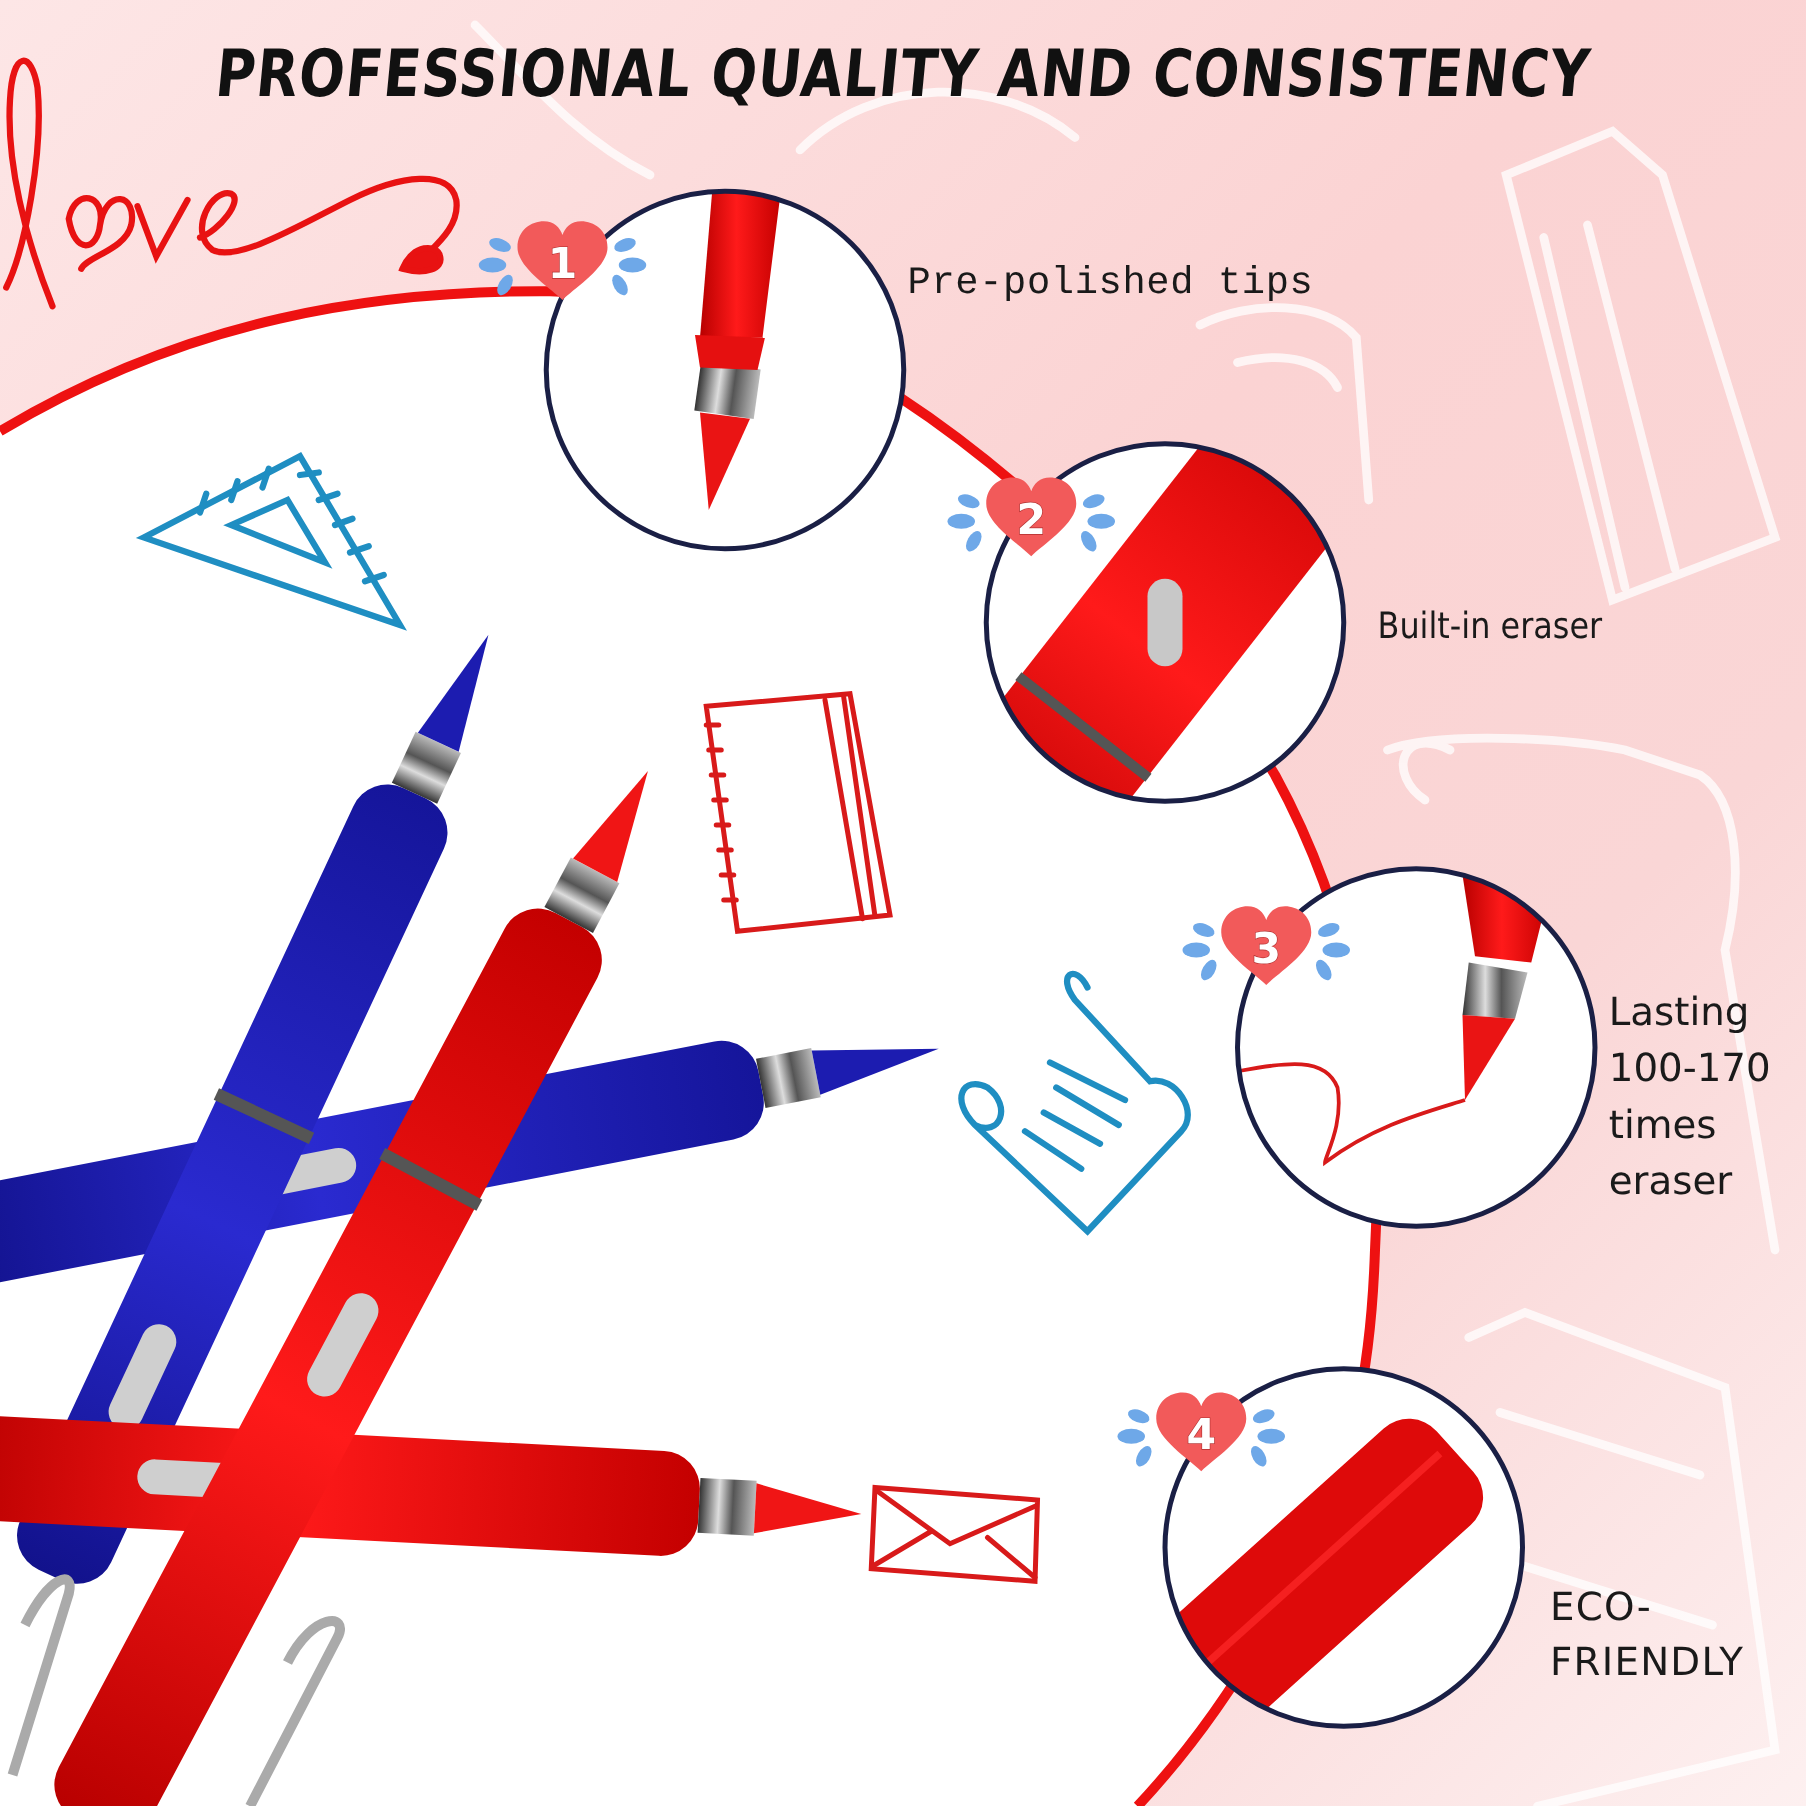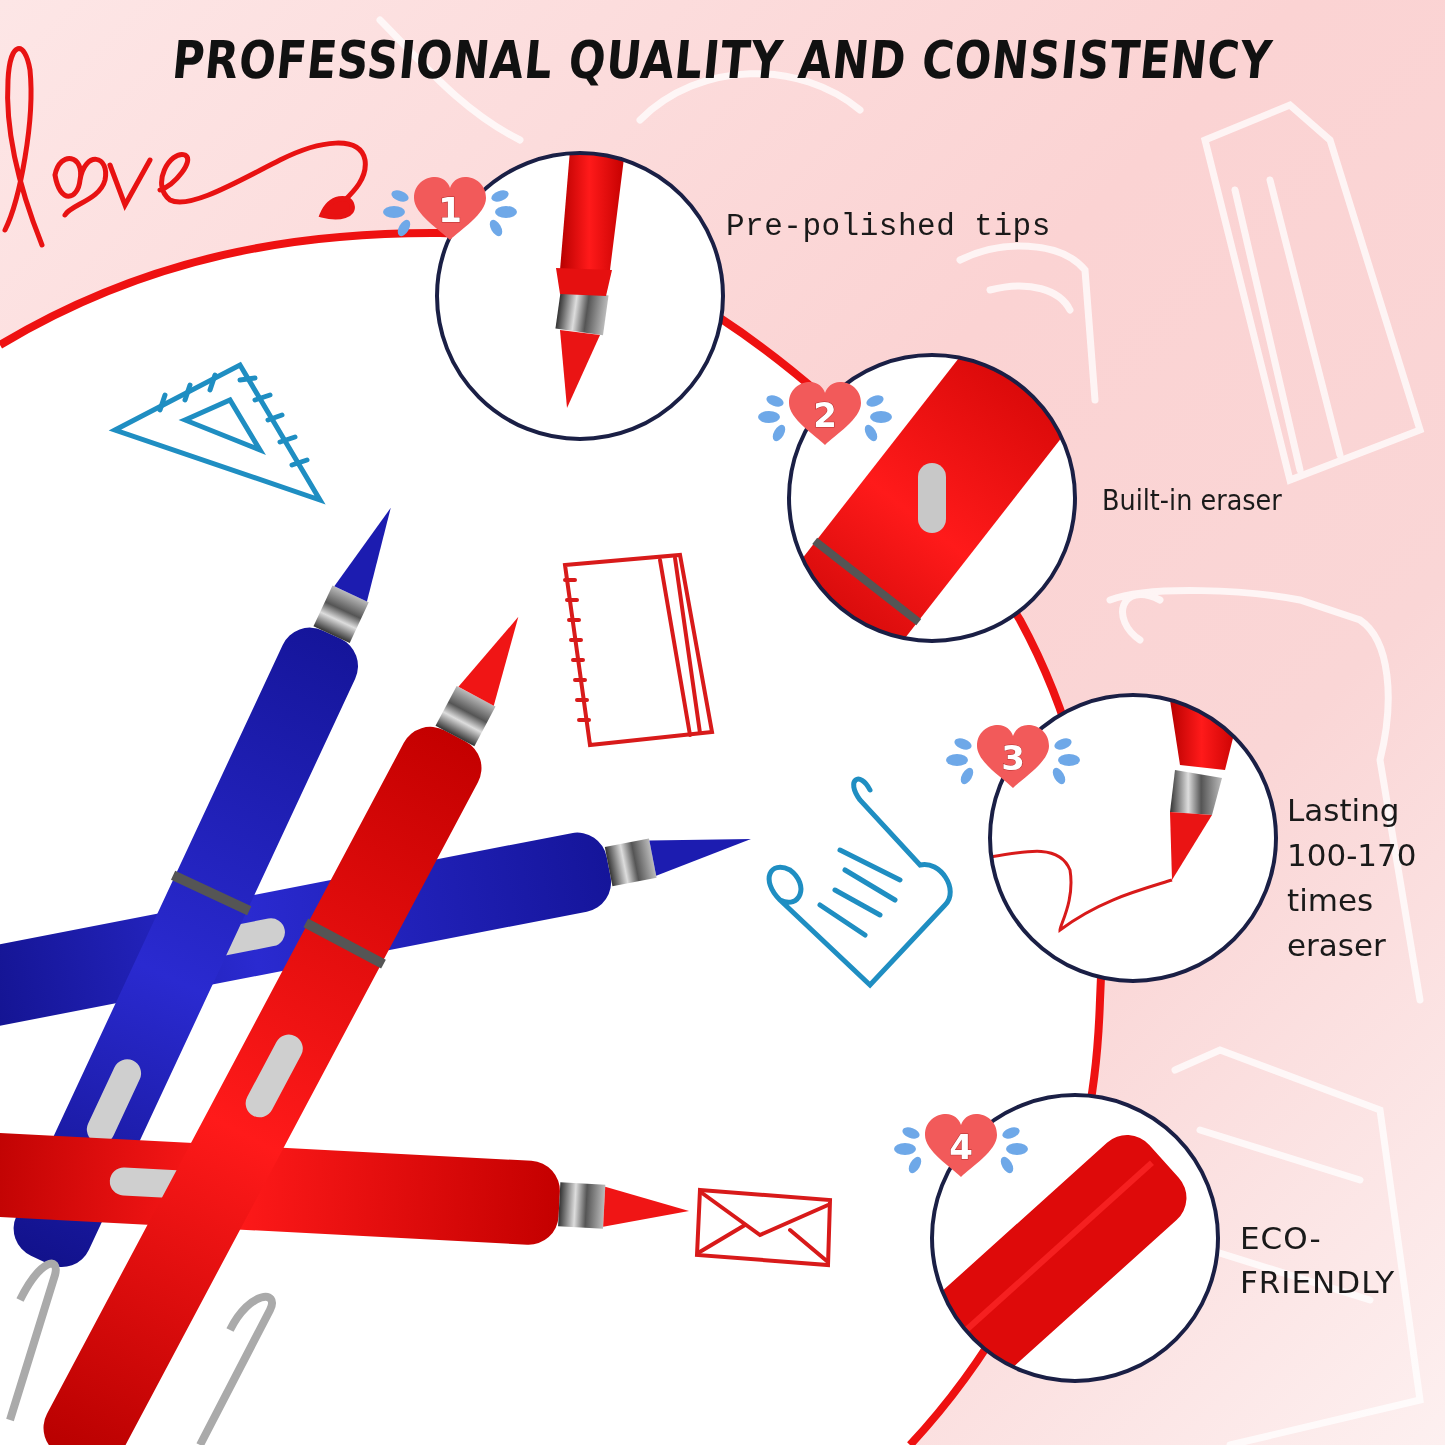--- a/index.html
+++ b/index.html
@@ -8,21 +8,21 @@
          font-family: "DejaVu Sans", sans-serif; }
   .canvas { position: absolute; inset: 0; }
   .title { position: absolute; left: 0; right: 0; top: 30px; text-align: center;
            font-family: "DejaVu Sans Condensed", "DejaVu Sans", sans-serif; font-weight: bold;
            font-size: 52px; letter-spacing: 1px; color: #111; transform: scaleX(0.92) skewX(-6deg); }
   .feature-label { position: absolute; color: #1a1a1a; font-family: "DejaVu Sans", sans-serif;
                    line-height: 1.25; }
   .label-1 { left: 726px; top: 208px; font-size: 31px; letter-spacing: 0.5px; font-family: Liberation Mono, monospace; }
   .label-2 { left: 1102px; top: 482px; font-size: 29px; transform: scaleX(0.88); transform-origin: left; }
   .label-3 { left: 1287px; top: 768px; font-size: 31px; width: 150px; line-height: 1.45; margin-top: 20px; }
-  .label-4 { left: 1240px; top: 1216px; font-size: 31px; width: 200px; line-height: 1.42; letter-spacing: 1px; }
+  .label-4 { left: 1240px; top: 1264px; font-size: 31px; width: 200px; line-height: 1.42; letter-spacing: 1px; }
   .badge-num { font-family: "DejaVu Sans", sans-serif; font-weight: bold; fill: #fff;
                stroke: #b03030; stroke-width: 1; paint-order: stroke; }
 </style>
 </head>
 <body>
 
 <div class="canvas">
 <svg width="1445" height="1445" viewBox="0 0 1445 1445" xmlns="http://www.w3.org/2000/svg" style="position:absolute;left:0;top:0">
   <defs>
     <linearGradient id="redBody" x1="0" y1="0" x2="1" y2="0">

